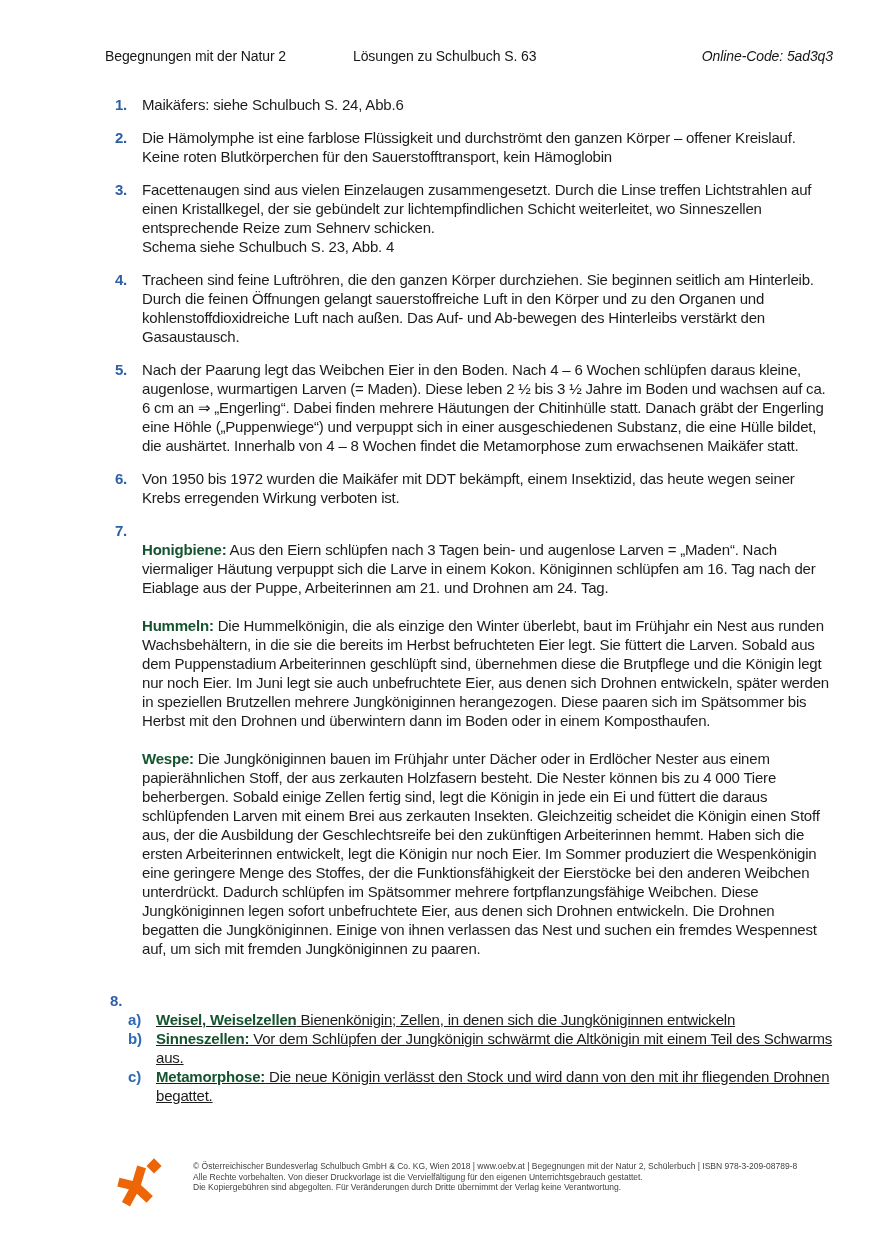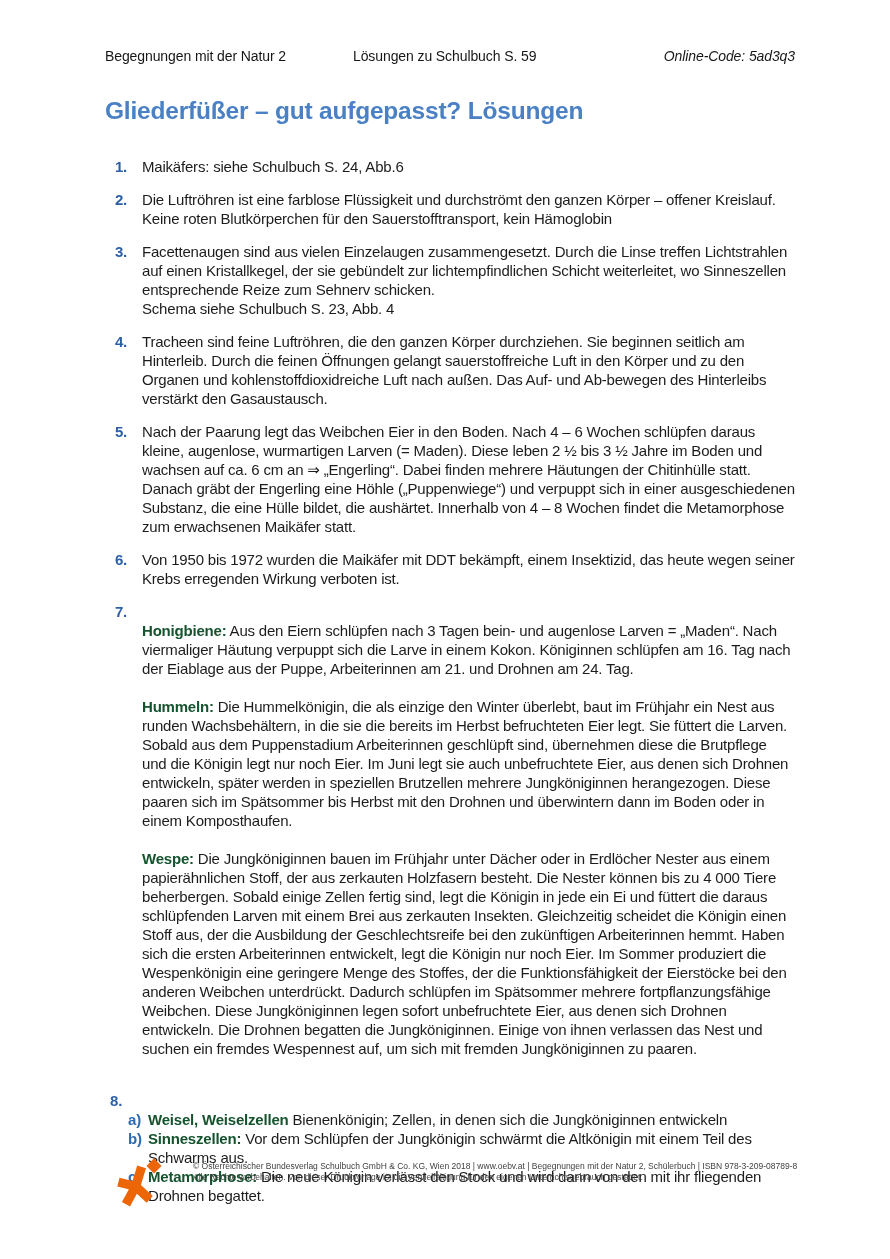--- a/index.html
+++ b/index.html
@@ -7,21 +7,21 @@
   .page {
     position: relative;
     width: 890px;
     height: 1259px;
     background: #ffffff;
     font-family: "Liberation Sans", sans-serif;
     color: #1c1c1c;
     overflow: hidden;
     margin: 0 auto;
   }
-  .content { padding: 48px 95px 0 105px; }
+  .content { padding: 48px 57px 0 105px; }
 
   
   .header {
     display: flex;
     align-items: baseline;
     font-size: 14px;
     line-height: 17px;
     color: #161616;
     letter-spacing: -0.1px;
   }
@@ -77,21 +77,21 @@
     font-weight: 700;
     color: #2d5fa7;
   }
   .subitem { display: flex; margin-left: 23px; }
   .letter {
     width: 18px;
     flex-shrink: 0;
     font-weight: 700;
     color: #2d6ab4;
   }
-  .subtxt { margin-left: 2px; }
+  .subtxt { margin-left: 10px; text-decoration: underline; }
 
   
   .footer { position: absolute; left: 0; top: 1150px; width: 890px; height: 70px; }
   .logo { position: absolute; left: 113px; top: 3px; width: 54px; height: 56px; }
   .footer-text {
     position: absolute;
     left: 193px;
     top: 11px;
     width: 620px;
     font-size: 8.5px;
@@ -101,36 +101,35 @@
   }
 </style>
 </head>
 <body>
 
 <div class="page">
   <div class="content">
 
     <div class="header">
       <span class="h-left">Begegnungen mit der Natur 2</span>
-      <span class="h-center">Lösungen zu Schulbuch S. 59</span>
+      <span class="h-center">Lösungen zu Schulbuch S. 63</span>
       <span class="h-right">Online-Code: 5ad3q3</span>
     </div>
 
-    <div class="title">Gliederfüßer – gut aufgepasst? Lösungen</div>
 
     <div class="answers">
 
       <div class="item">
         <span class="num">1.</span>
         <div class="txt">Maikäfers: siehe Schulbuch S. 24, Abb.6</div>
       </div>
 
       <div class="item">
         <span class="num">2.</span>
-        <div class="txt">Die Luftröhren ist eine farblose Flüssigkeit und durchströmt den ganzen Körper – offener Kreislauf. Keine roten Blutkörperchen für den Sauerstofftransport, kein Hämoglobin</div>
+        <div class="txt">Die Hämolymphe ist eine farblose Flüssigkeit und durchströmt den ganzen Körper – offener Kreislauf. Keine roten Blutkörperchen für den Sauerstofftransport, kein Hämoglobin</div>
       </div>
 
       <div class="item">
         <span class="num">3.</span>
         <div class="txt">Facettenaugen sind aus vielen Einzelaugen zusammengesetzt. Durch die Linse treffen Lichtstrahlen auf einen Kristallkegel, der sie gebündelt zur lichtempfindlichen Schicht weiterleitet, wo Sinneszellen entsprechende Reize zum Sehnerv schicken.
 Schema siehe Schulbuch S. 23, Abb. 4</div>
       </div>
 
       <div class="item">
         <span class="num">4.</span>
@@ -181,15 +180,16 @@
         <line x1="42" y1="60" x2="53" y2="24"></line>
         <line x1="42" y1="60" x2="10" y2="52"></line>
         <line x1="42" y1="60" x2="24" y2="93"></line>
         <line x1="42" y1="60" x2="68" y2="84"></line>
         <polygon points="76,8 90,22 76,36 62,22" stroke-width="0"></polygon>
       </g>
     </svg>
     <div class="footer-text">
       <div>© Österreichischer Bundesverlag Schulbuch GmbH &amp; Co. KG, Wien 2018 | www.oebv.at | Begegnungen mit der Natur 2, Schülerbuch | ISBN 978-3-209-08789-8</div>
       <div>Alle Rechte vorbehalten. Von dieser Druckvorlage ist die Vervielfältigung für den eigenen Unterrichtsgebrauch gestattet.</div>
+      <div>Die Kopiergebühren sind abgegolten. Für Veränderungen durch Dritte übernimmt der Verlag keine Verantwortung.</div>
     </div>
   </div>
 </div>
 
 </body></html>

